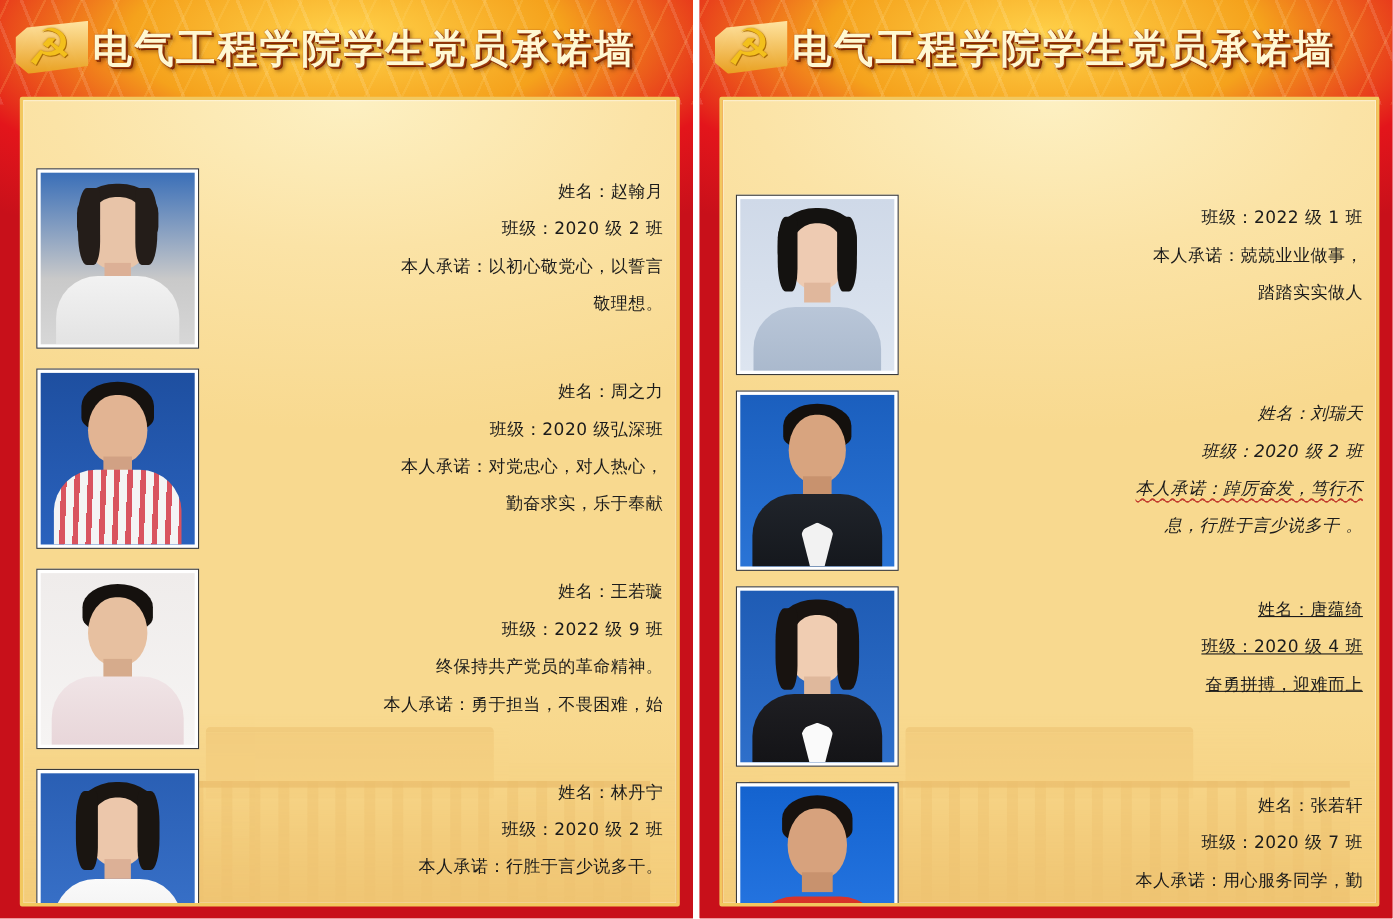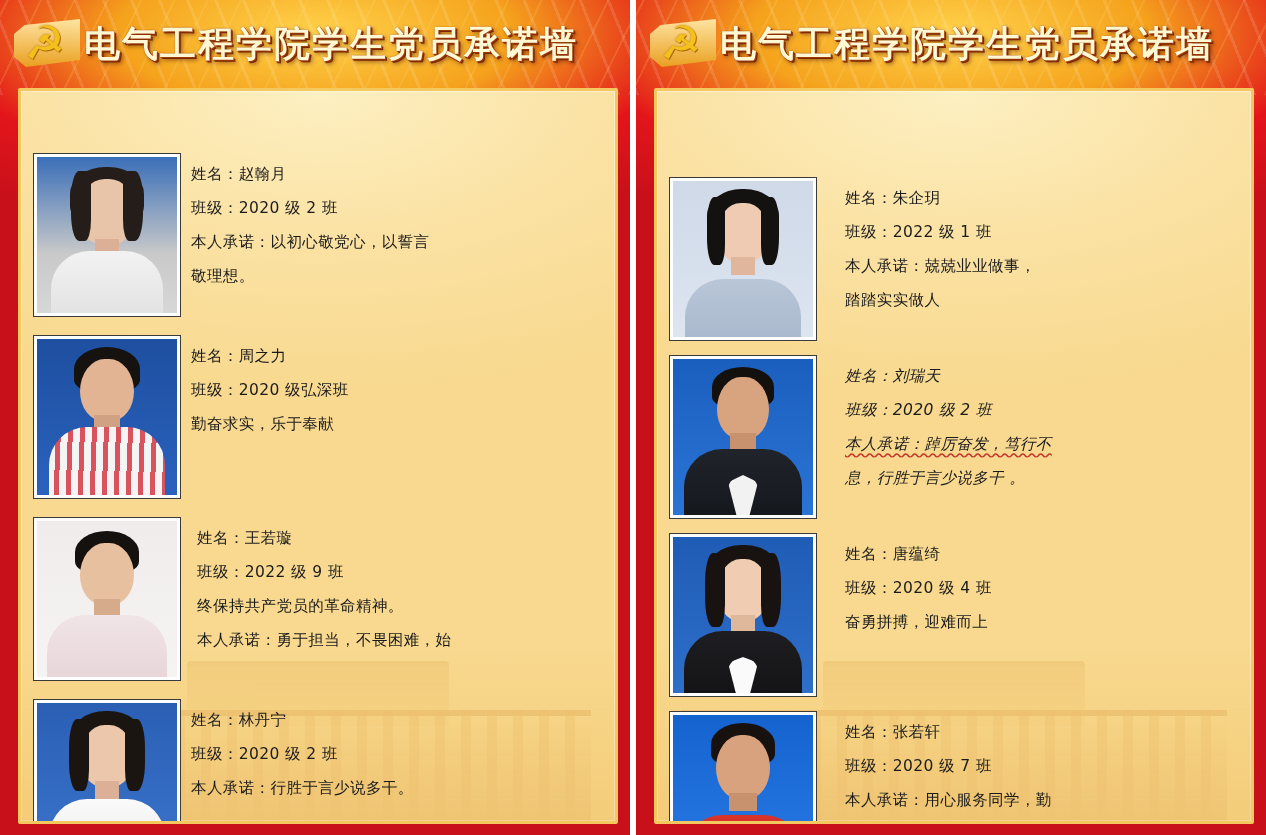--- a/index.html
+++ b/index.html
@@ -113,20 +113,21 @@
     width: 594px;
     height: 730px;
     border: 3px solid #f2c85f;
     border-radius: 2px;
     background:
       radial-gradient(ellipse 600px 300px at 50% 0%, #fdf0c2 0%, #fbe3a6 45%, #f8d98f 100%),
       linear-gradient(180deg, #fdf0c6 0%, #f9dc9c 60%, #f6d086 100%);
     overflow: hidden;
     z-index: 3;
     box-shadow: inset 0 0 0 1px rgba(255,255,255,.4);
+    text-align: right;
   }
   
   .watermark {
     position: absolute;
     left: 0; right: 0; bottom: 0;
     height: 175px;
     opacity: .30;
     background:
       linear-gradient(0deg, rgba(233,168,60,.85) 0%, rgba(249,221,156,0) 100%);
   }
@@ -270,20 +271,21 @@
             <div class="photo" style="background:linear-gradient(180deg,#1e4fa0,#2a62bd);">
               <div class="hair" style="top:8px;width:66px;height:44px;background:#16120f;border-radius:50% 50% 26% 26%;"></div>
               <div class="head" style="top:20px;width:54px;height:62px;background:#e2b493;"></div>
               <div class="neck" style="top:76px;width:26px;height:20px;background:#d1a184;"></div>
               <div class="body" style="width:116px;height:68px;background:repeating-linear-gradient(92deg,#f4f4f4 0px,#f4f4f4 7px,#d9535f 7px,#d9535f 12px);"></div>
             </div>
           </div>
           <div class="info">
             <div class="line">姓名：周之力</div>
             <div class="line">班级：2020 级弘深班</div>
+            <div class="line">本人承诺：对党忠心，对人热心，</div>
             <div class="line">勤奋求实，乐于奉献</div>
           </div>
         </div>
 
         <div class="entry">
           <div class="photo-frame">
             <div class="photo" style="background:linear-gradient(180deg,#efeceb,#f6f4f3);">
               <div class="hair" style="top:10px;width:64px;height:42px;background:#15110e;border-radius:50% 50% 28% 28%;"></div>
               <div class="head" style="top:22px;width:54px;height:62px;background:#e7c0a0;"></div>
               <div class="neck" style="top:78px;width:26px;height:20px;background:#d6ab8c;"></div>
@@ -344,21 +346,20 @@
             <div class="photo" style="background:linear-gradient(180deg,#cfd9e8,#dde5f0);">
               <div class="hair" style="top:8px;width:72px;height:56px;background:#141210;border-radius:48% 48% 28% 28%;"></div>
               <div class="head" style="top:22px;width:52px;height:60px;background:#eecbb2;"></div>
               <div class="hair" style="top:16px;left:calc(50% - 36px);transform:none;width:18px;height:68px;background:#141210;border-radius:40% 12% 30% 40%;"></div>
               <div class="hair" style="top:16px;left:calc(50% + 18px);transform:none;width:18px;height:68px;background:#141210;border-radius:12% 40% 40% 30%;"></div>
               <div class="neck" style="top:76px;width:24px;height:18px;background:#e0b79c;"></div>
               <div class="body" style="width:116px;height:58px;background:linear-gradient(180deg,#b9c6d8,#aab9cd);"></div>
             </div>
           </div>
           <div class="info" style="padding-left:18px;">
-            <div class="line">姓名：朱企玥</div>
             <div class="line">班级：2022 级 1 班</div>
             <div class="line">本人承诺：兢兢业业做事，</div>
             <div class="line">踏踏实实做人</div>
           </div>
         </div>
 
         <div class="entry">
           <div class="photo-frame">
             <div class="photo" style="background:linear-gradient(180deg,#1b5fbe,#2a74d6);">
               <div class="hair" style="top:8px;width:62px;height:40px;background:#14100d;border-radius:50% 50% 26% 26%;"></div>
@@ -381,21 +382,21 @@
             <div class="photo" style="background:linear-gradient(180deg,#1f5cb5,#2e6fca);">
               <div class="hair" style="top:8px;width:74px;height:58px;background:#181310;border-radius:48% 48% 30% 30%;"></div>
               <div class="head" style="top:22px;width:52px;height:62px;background:#f0cdb2;"></div>
               <div class="hair" style="top:16px;left:calc(50% - 38px);transform:none;width:20px;height:74px;background:#181310;border-radius:40% 12% 30% 40%;"></div>
               <div class="hair" style="top:16px;left:calc(50% + 18px);transform:none;width:20px;height:74px;background:#181310;border-radius:12% 40% 40% 30%;"></div>
               <div class="neck" style="top:78px;width:24px;height:18px;background:#dfb89c;"></div>
               <div class="body" style="width:118px;height:62px;background:linear-gradient(180deg,#1e1e22,#141417);"></div>
               <div class="body" style="width:30px;height:36px;background:#fafafa;clip-path:polygon(50% 0,100% 16%,74% 100%,26% 100%,0 16%);"></div>
             </div>
           </div>
-          <div class="info" style="padding-left:18px;">
+          <div class="info" style="padding-left:18px;text-decoration:underline;">
             <div class="line">姓名：唐蕴绮</div>
             <div class="line">班级：2020 级 4 班</div>
             <div class="line">奋勇拼搏，迎难而上</div>
           </div>
         </div>
 
         <div class="entry">
           <div class="photo-frame">
             <div class="photo" style="background:linear-gradient(180deg,#1463cf,#2a7ae6);">
               <div class="hair" style="top:8px;width:64px;height:42px;background:#17120f;border-radius:50% 50% 26% 26%;"></div>

